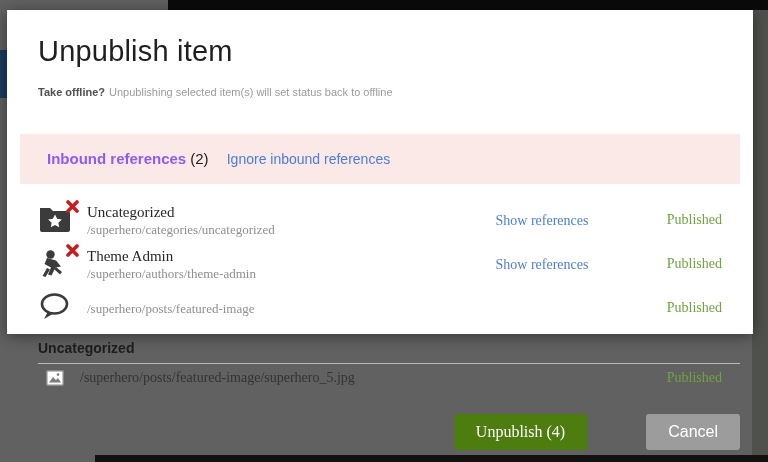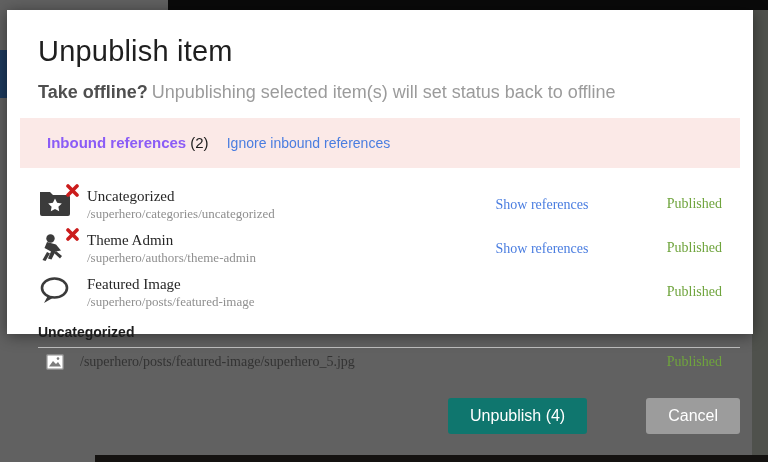--- a/index.html
+++ b/index.html
@@ -14,21 +14,21 @@
   .bd-right { position:absolute; right:0; top:10px; width:16px; bottom:0; background:#4f514c; }
   .bd-navy { position:absolute; left:0; top:50px; width:7px; height:48px; background:#1d3a5e; }
   .bd-bottom { position:absolute; left:95px; bottom:0; right:0; height:7px; background:#141210; }
 
   .modal {
     position:absolute; left:7px; top:10px; width:746px; height:324px;
     background:#ffffff; box-shadow:0 2px 14px rgba(0,0,0,.45);
     padding:24px 31px 18px 31px;
   }
   h1.title { font-size:29px; font-weight:400; color:#1f1f1f; line-height:34px; margin-bottom:14px; letter-spacing:.2px; }
-  .subtitle { font-size:18px; color:#9b9b9b; line-height:20px; margin-bottom:16px; }
+  .subtitle { font-size:11px; color:#9b9b9b; line-height:20px; margin-bottom:32px; }
   .subtitle .strong { font-weight:700; color:#4f4f4f; margin-right:4px; }
 
   .banner {
     margin:0 -18px; padding:15px 27px; background:#fbe9e7;
     font-size:15px; line-height:20px;
   }
   .banner .lbl { font-weight:700; color:#8b5cf6; }
   .banner .cnt { color:#1c1c1c; margin-left:4px; }
   .banner a { margin-left:14px; }
   a.link { color:#4a7de0; text-decoration:none; font-size:14px; cursor:pointer; }
@@ -45,21 +45,21 @@
 
   .deps-head { margin:14px -18px 0 0; border-bottom:1px solid #b9b9b9; padding-bottom:7px; }
   .deps-head h2 { font-size:14px; font-weight:700; color:#1c1c1c; }
   .dep-row { margin-top:4px; min-height:20px; margin-bottom:0; }
   .dep-icon { width:18px; height:16px; flex:0 0 auto; margin:0 16px 0 8px; }
   .dep-path { flex:1 1 auto; font-size:14px; color:#333333; }
 
   .btns { display:flex; justify-content:flex-end; gap:15px; margin:26px -18px 0 0; }
   .btn { border:none; border-radius:3px; color:#ffffff; font-size:16px; line-height:20px;
          padding:8px 22px; font-family:inherit; cursor:pointer; }
-  .btn-unpublish { background:#0f766e; }
+  .btn-unpublish { background:#4d7c0f;font-family:Liberation Serif, serif; }
   .btn-cancel { background:#9c9c9c;margin-left:44px; }
 </style>
 </head>
 <body>
 
 <div class="bd-top-black"></div>
 <div class="bd-right"></div>
 <div class="bd-navy"></div>
 <div class="bd-bottom"></div>
 
@@ -117,21 +117,20 @@
     </div>
 
     <div class="row">
       <div class="icon-cell">
         <svg width="32" height="30" viewBox="0 0 32 30">
           <ellipse cx="16.5" cy="12" rx="12.5" ry="9.5" fill="#ffffff" stroke="#3b3b3b" stroke-width="2.6"></ellipse>
           <path d="M10 19.5 L6 27 L15.5 21.5 Z" fill="#3b3b3b"></path>
         </svg>
       </div>
       <div class="meta">
-        <div class="name">Featured Image</div>
         <div class="path">/superhero/posts/featured-image</div>
       </div>
       <div class="col-link"></div>
       <div class="col-status">Published</div>
     </div>
 
   </div>
 
   <div class="deps-head">
     <h2>Uncategorized</h2>

